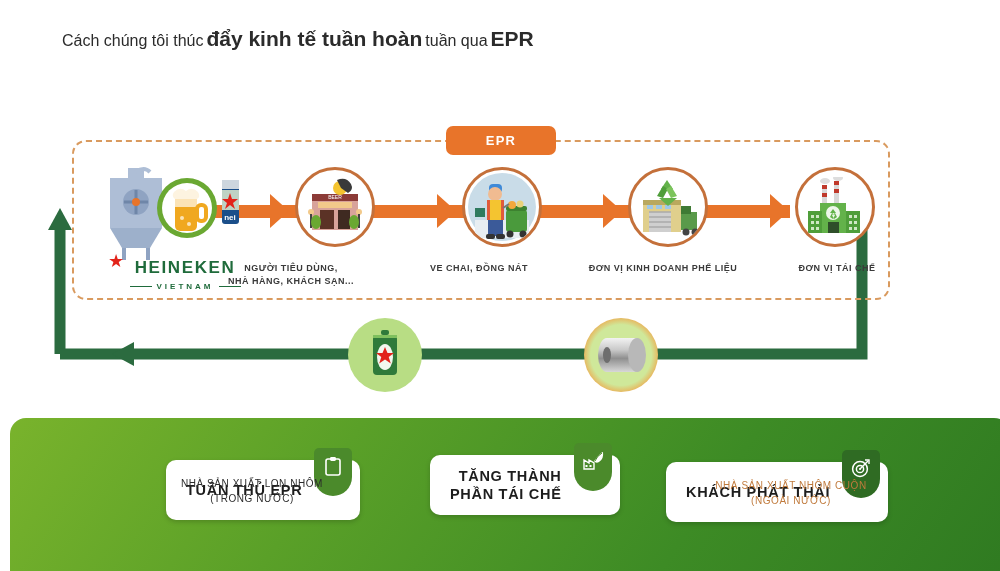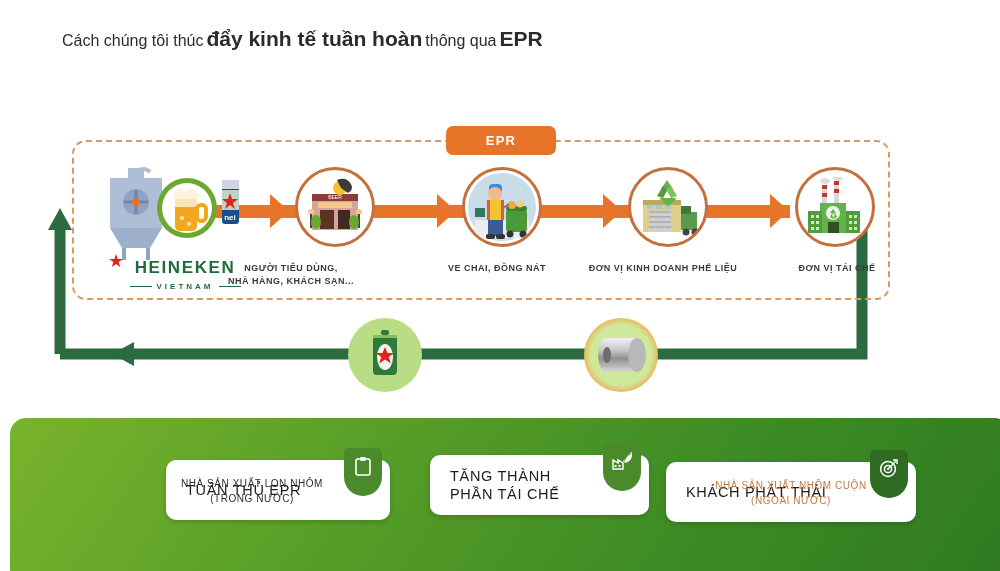--- a/index.html
+++ b/index.html
@@ -103,41 +103,41 @@
   #footer {
     position: absolute; left: 10px; top: 418px; width: 1000px; height: 160px;
     background: linear-gradient(125deg, #79b32c 0%, #5aa028 32%, #3d8b25 68%, #2f7a21 100%);
     border-radius: 16px 16px 0 0;
   }
   .pill {
     position: absolute; height: 60px; background: #fff; border-radius: 10px;
     display: flex; align-items: center; box-shadow: 0 2px 5px rgba(0,0,0,.18);
   }
   .pill-text {
-    font-size: 14.5px; font-weight: normal; color: #1d1d1d;
-    letter-spacing: 0.7px; line-height: 1.25; padding-left: 20px; padding-right: 89px;
+    font-size: 14.5px; font-weight: bold; color: #1d1d1d;
+    letter-spacing: 0.7px; line-height: 1.25; padding-left: 20px; padding-right: 58px; text-align: right;
   }
   .pill-icon {
     position: absolute; right: 8px; top: -12px; width: 38px; height: 48px;
     background: #4b8a2b; border-radius: 5px 5px 19px 19px;
     display: flex; align-items: flex-start; justify-content: center; padding-top: 8px;
   }
   .pill-icon.dark { background: #2f6b23; }
   #pill-1 { left: 166px; top: 460px; }
   #pill-2 { left: 430px; top: 455px; }
   #pill-3 { left: 666px; top: 462px; }
 </style>
 </head>
 <body>
 
 <div id="header">
   <div id="subtitle-row">
     <span class="sub-light">Cách chúng tôi thúc </span>
     <span class="sub-bold">đẩy kinh tế tuần hoàn</span>
-    <span class="sub-light"> thông qua </span>
+    <span class="sub-light"> tuần qua </span>
     <span class="sub-bold">EPR</span>
   </div>
 </div>
 
 <div id="diagram">
 
   <svg id="return-path" viewBox="0 0 1000 300">
 
     <path d="M 862 118 L 862 242 L 180 242" fill="none" stroke="#2b6b3f" stroke-width="11"></path>
     <path d="M 60 242 L 60 112" fill="none" stroke="#2b6b3f" stroke-width="11"></path>
@@ -233,21 +233,21 @@
       <rect x="41" y="40" width="21" height="22" rx="3" fill="#4a9a3c"></rect>
       <rect x="41" y="36" width="21" height="5" rx="2" fill="#3d8230"></rect>
       <circle cx="45" cy="64" r="3.5" fill="#333"></circle>
       <circle cx="58" cy="64" r="3.5" fill="#333"></circle>
       <circle cx="47" cy="35" r="4" fill="#f2a83c"></circle>
       <circle cx="55" cy="34" r="3.5" fill="#e8d27a"></circle>
       <path d="M38 38 L44 34" stroke="#777" stroke-width="2"></path>
       <rect x="10" y="38" width="10" height="9" fill="#2f7a5e"></rect>
     </svg>
   </div>
-  <div class="node-label" style="left:402px; top:150px">VE CHAI, ĐỒNG NÁT</div>
+  <div class="node-label" style="left:384px; top:150px">VE CHAI, ĐỒNG NÁT</div>
 
   <div class="node" style="left:628px; top:55px">
     <svg width="66" height="62" viewBox="0 0 66 62">
       <rect x="8" y="28" width="38" height="28" fill="#e0cf8c"></rect>
       <rect x="8" y="24" width="38" height="5" fill="#b9a85e"></rect>
       <rect x="14" y="36" width="22" height="20" fill="#cfcfcf"></rect>
       <path d="M14 36 h22 M14 41 h22 M14 46 h22 M14 51 h22" stroke="#aaa" stroke-width="1.4"></path>
       <rect x="12" y="29" width="6" height="4" fill="#9ec8e8"></rect>
       <rect x="21" y="29" width="6" height="4" fill="#9ec8e8"></rect>
       <rect x="30" y="29" width="6" height="4" fill="#9ec8e8"></rect>

